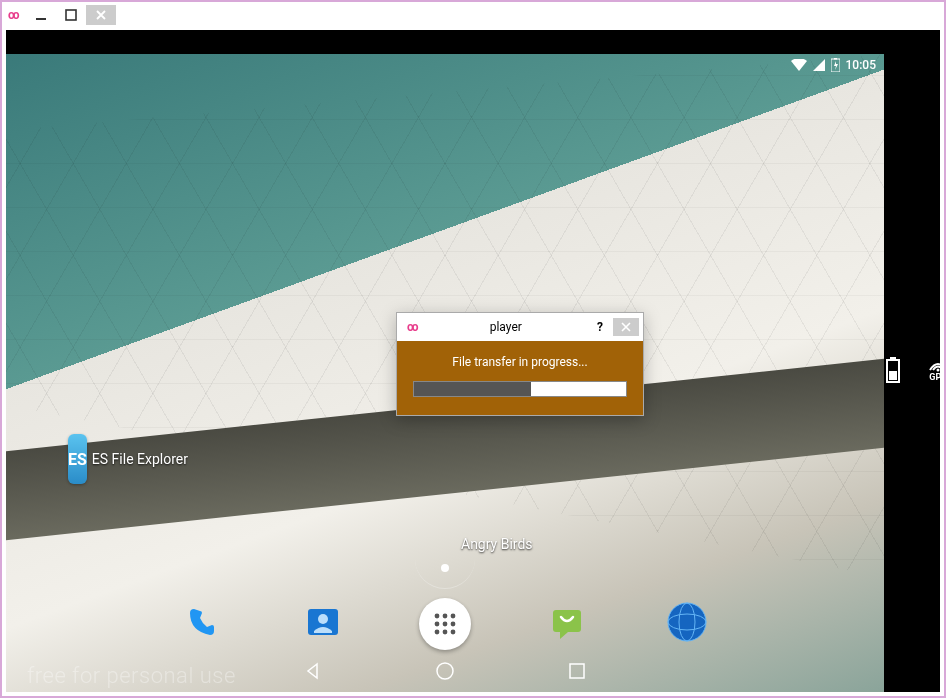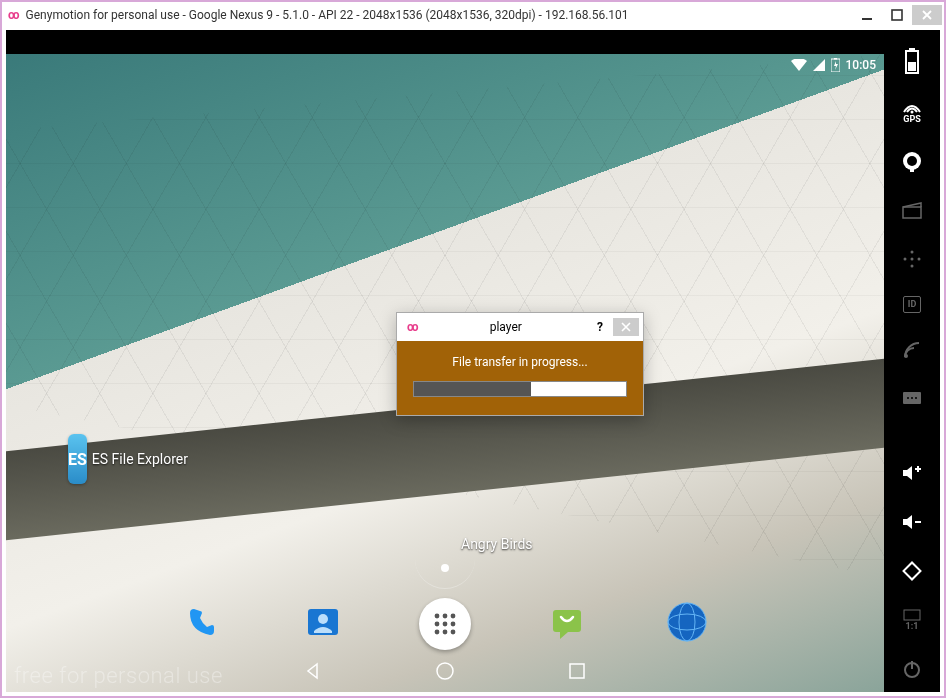--- a/index.html
+++ b/index.html
@@ -11,21 +11,21 @@
   }
   .win-titlebar .geny-logo { color:#e83e8c; font-weight:bold; margin-right:8px; letter-spacing:-2px;}
   .win-titlebar .title { flex: 1; }
   .win-btn { width: 30px; height: 20px; display:flex; align-items:center; justify-content:center; border:none; background:transparent; }
   .win-btn.close-gray { background:#ccc; color:#fff; }
   .content-area { position:absolute; top:28px; left:4px; right:4px; bottom:4px; }
   
   .device-wrap { position:absolute; top:0; left:0; right:56px; bottom:0; background:#000; }
   .right-toolbar {
     position:absolute; top:0; right:0; width:56px; bottom:0; background:#000;
-    display:flex; flex-direction:column; align-items:center; padding-top:18px; gap:26px;
+    display:flex; flex-direction:row; align-items:center; padding-top:18px; gap:26px;
   }
   .tb-btn { width:28px; height:28px; display:flex; align-items:center; justify-content:center; color:#fff; }
   .tb-btn.dim { color:#666; }
   .tb-label { font-size:9px; font-weight:bold; color:#fff; text-align:center; }
   .tb-spacer { flex:1; }
   
   .device-screen { position:absolute; inset:0; overflow:hidden;margin-top:24px; }
   .wallpaper { position:absolute; inset:0;
     background:linear-gradient(160deg,#3a7a7a 0%,#5a9a92 35%,#e8e6e0 35%,#f2f0ea 60%,#c8c4b8 80%,#8aa49a 100%);
   }
@@ -47,21 +47,21 @@
   .app-icon .tile { width:50px; height:50px; border-radius:6px; display:flex; align-items:center; justify-content:center; font-size:10px; font-weight:bold; color:#fff; box-shadow:0 1px 3px rgba(0,0,0,.3);}
   .app-icon .label { color:#fff; font-size:14px; text-align:center; text-shadow:0 1px 2px rgba(0,0,0,.8); white-space:nowrap;}
   
   .dock { position:absolute; bottom:42px; left:0; right:0; display:flex; justify-content:center; gap:72px; }
   .dock .dicon { width:48px; height:48px; border-radius:50%; display:flex; align-items:center; justify-content:center; }
   .app-drawer { width:52px; height:52px; border-radius:50%; background:#fff; display:flex; align-items:center; justify-content:center; box-shadow:0 2px 4px rgba(0,0,0,.3);}
   
   .navbar { position:absolute; bottom:0; left:0; right:0; height:42px; display:flex; justify-content:center; align-items:center; gap:110px;}
   .navbtn { width:22px; height:22px; color:#fff; display:flex; align-items:center; justify-content:center;}
   
-  .watermark { position:absolute; left:8px; bottom:4px; color:rgba(255,255,255,.35); font-size:22px; font-weight:300; letter-spacing:.5px;}
+  .watermark { position:absolute; left:21px; bottom:4px; color:rgba(255,255,255,.35); font-size:22px; font-weight:300; letter-spacing:.5px;}
   
   .dock-indicator{position:absolute;left:50%;transform:translateX(-50%);bottom:120px;width:8px;height:8px;border-radius:50%;background:#fff;}
   .dock-indicator::after{content:"";position:absolute;left:50%;top:-6px;transform:translateX(-50%);width:60px;height:30px;border:1px solid rgba(255,255,255,.3);border-top:none;border-left:none;border-right:none;border-radius:0 0 60px 60px;}
   
   .player-dialog{
     position:absolute; top:282px; left:390px; width:248px;
     background:#fff; border:1px solid #aaa; box-shadow:0 4px 16px rgba(0,0,0,.25);
   }
   .player-title{height:28px;display:flex;align-items:center;padding:0 4px 0 10px;font-size:12px;}
   .player-title .geny-logo{color:#e83e8c;font-weight:bold;margin-right:8px;letter-spacing:-2px;}
@@ -72,21 +72,20 @@
   .progress{margin-top:12px;height:16px;background:#fff;border:1px solid #888;}
   .progress .bar{height:100%;background:#555;width:55%;}
   
   svg{display:block;}
 </style>
 </head>
 <body>
 
 <div class="win-titlebar">
   <span class="geny-logo">oo</span>
-  <span class="title">Genymotion for personal use - Google Nexus 9 - 5.1.0 - API 22 - 2048x1536 (2048x1536, 320dpi) - 192.168.56.101</span>
   <button class="win-btn">
     <svg width="12" height="12">
         <rect x="1" y="9" width="10" height="2" fill="#333"></rect>
       </svg>
   </button>
   <button class="win-btn">
     <svg width="12" height="12">
         <rect x="1" y="1" width="10" height="10" fill="none" stroke="#333" stroke-width="1.6"></rect>
       </svg>
   </button>

